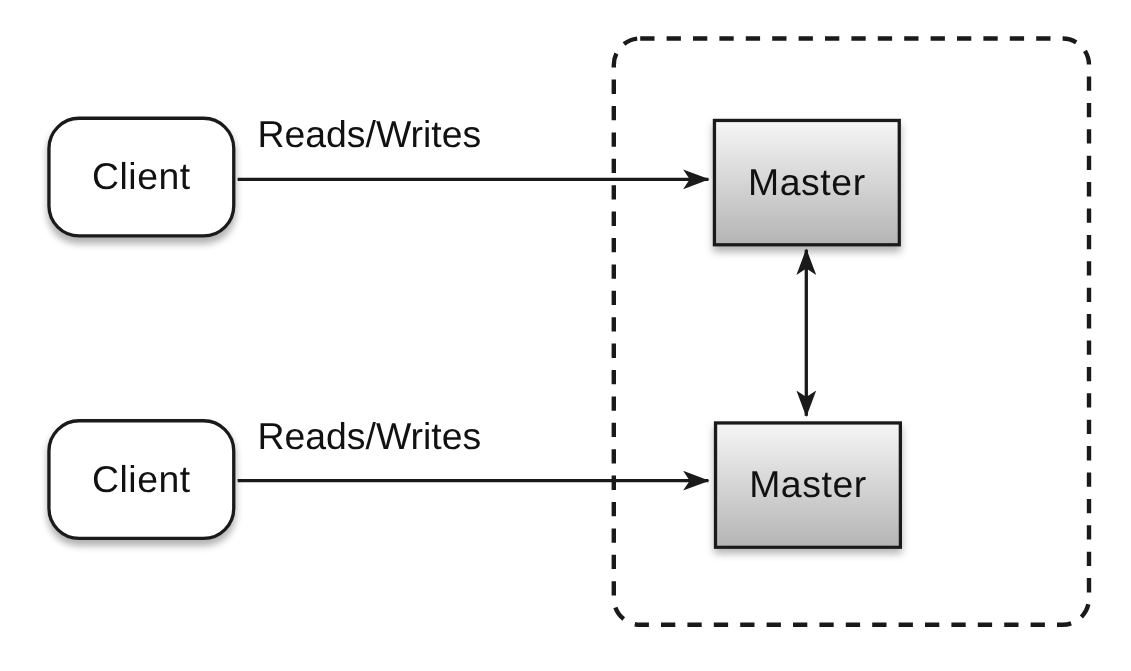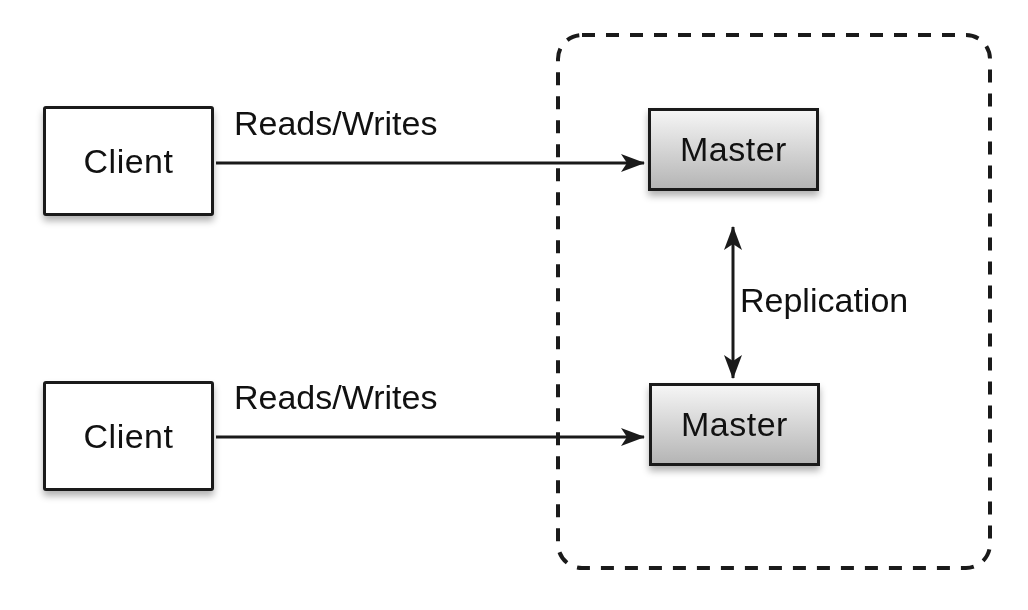--- a/index.html
+++ b/index.html
@@ -33,28 +33,28 @@
     justify-content: center;
     font-size: 34px;
     letter-spacing: 0.5px;
     color: var(--text-color);
   }
   .client {
     width: 171px;
     height: 110px;
     background: var(--node-fill);
     border: 3px solid var(--stroke);
-    border-radius: 3px;
+    border-radius: 29px;
     box-shadow: 0 5px 7px rgba(0,0,0,0.30);
   }
   .client-top    { left: 43px;  top: 106px; }
   .client-bottom { left: 43px;  top: 381px; }
   .master {
     width: 171px;
-    height: 83px;
+    height: 116px;
     background: linear-gradient(to bottom, var(--master-gradient-top) 0%, var(--master-gradient-bottom) 100%);
     border: 3px solid var(--stroke);
     box-shadow: 0 5px 7px rgba(0,0,0,0.30);
   }
   .master-top    { left: 648px; top: 108px; }
   .master-bottom { left: 649px; top: 383px; }
   .edge-label {
     position: absolute;
     font-size: 34px;
     text-align: left;
@@ -101,15 +101,14 @@
   </div>
 
   <div class="node master master-bottom">
     <span>Master</span>
   </div>
 
   <div class="edge-label label-rw-top">Reads/Writes</div>
 
   <div class="edge-label label-rw-bottom">Reads/Writes</div>
 
-  <div class="edge-label label-replication">Replication</div>
 
 </div>
 
 </body></html>

